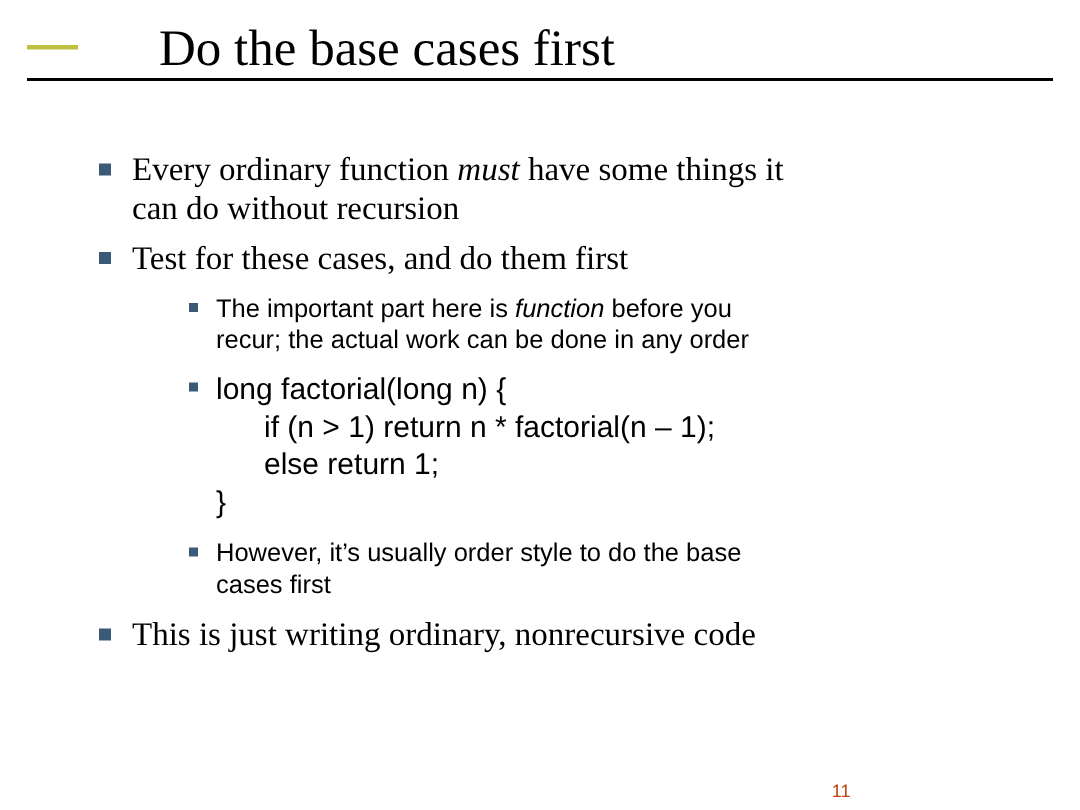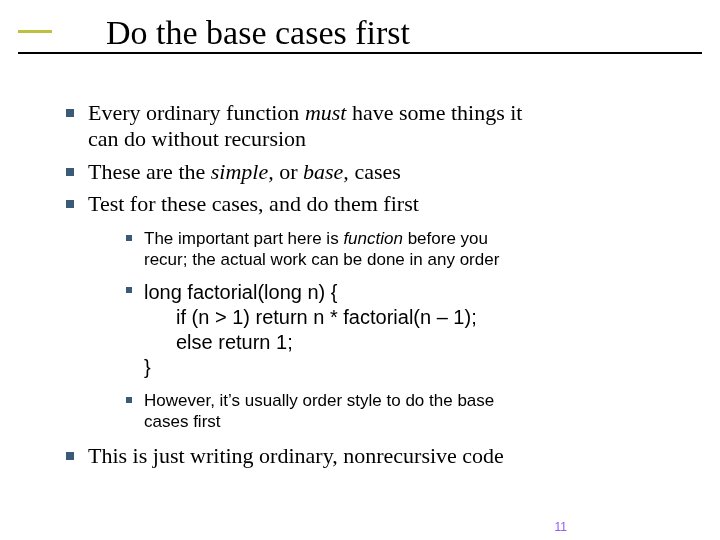--- a/index.html
+++ b/index.html
@@ -106,44 +106,41 @@
   }
 
   .em-i { font-style: italic; }
 
   .page-num {
     position: absolute;
     right: 8px;
     bottom: 6px;
     font-family: Arial, Helvetica, sans-serif;
     font-size: 12px;
-    color: #8b5cf6;
+    color: #c2410c;
   }
 </style>
 </head>
 <body>
 
 <div class="slide">
 
   <div class="title-wrap">
     <div class="accent-bar"></div>
     <h1 class="title">Do the base cases first</h1>
     <div class="title-underline"></div>
   </div>
 
   <div class="content">
     <ul class="level1">
 
       <li>
         <span>Every ordinary function </span><span class="em-i">must</span><span> have some things it can do without recursion</span>
       </li>
 
-      <li>
-        <span>These are the </span><span class="em-i">simple,</span><span> or </span><span class="em-i">base,</span><span> cases</span>
-      </li>
 
       <li>
         <span>Test for these cases, and do them first</span>
 
         <ul class="level2">
           <li>
             <span>The important part here is </span><span class="em-i">function</span><span> before you recur; the actual work can be done in any order</span>
           </li>
           <li>
             <div class="code-block">

